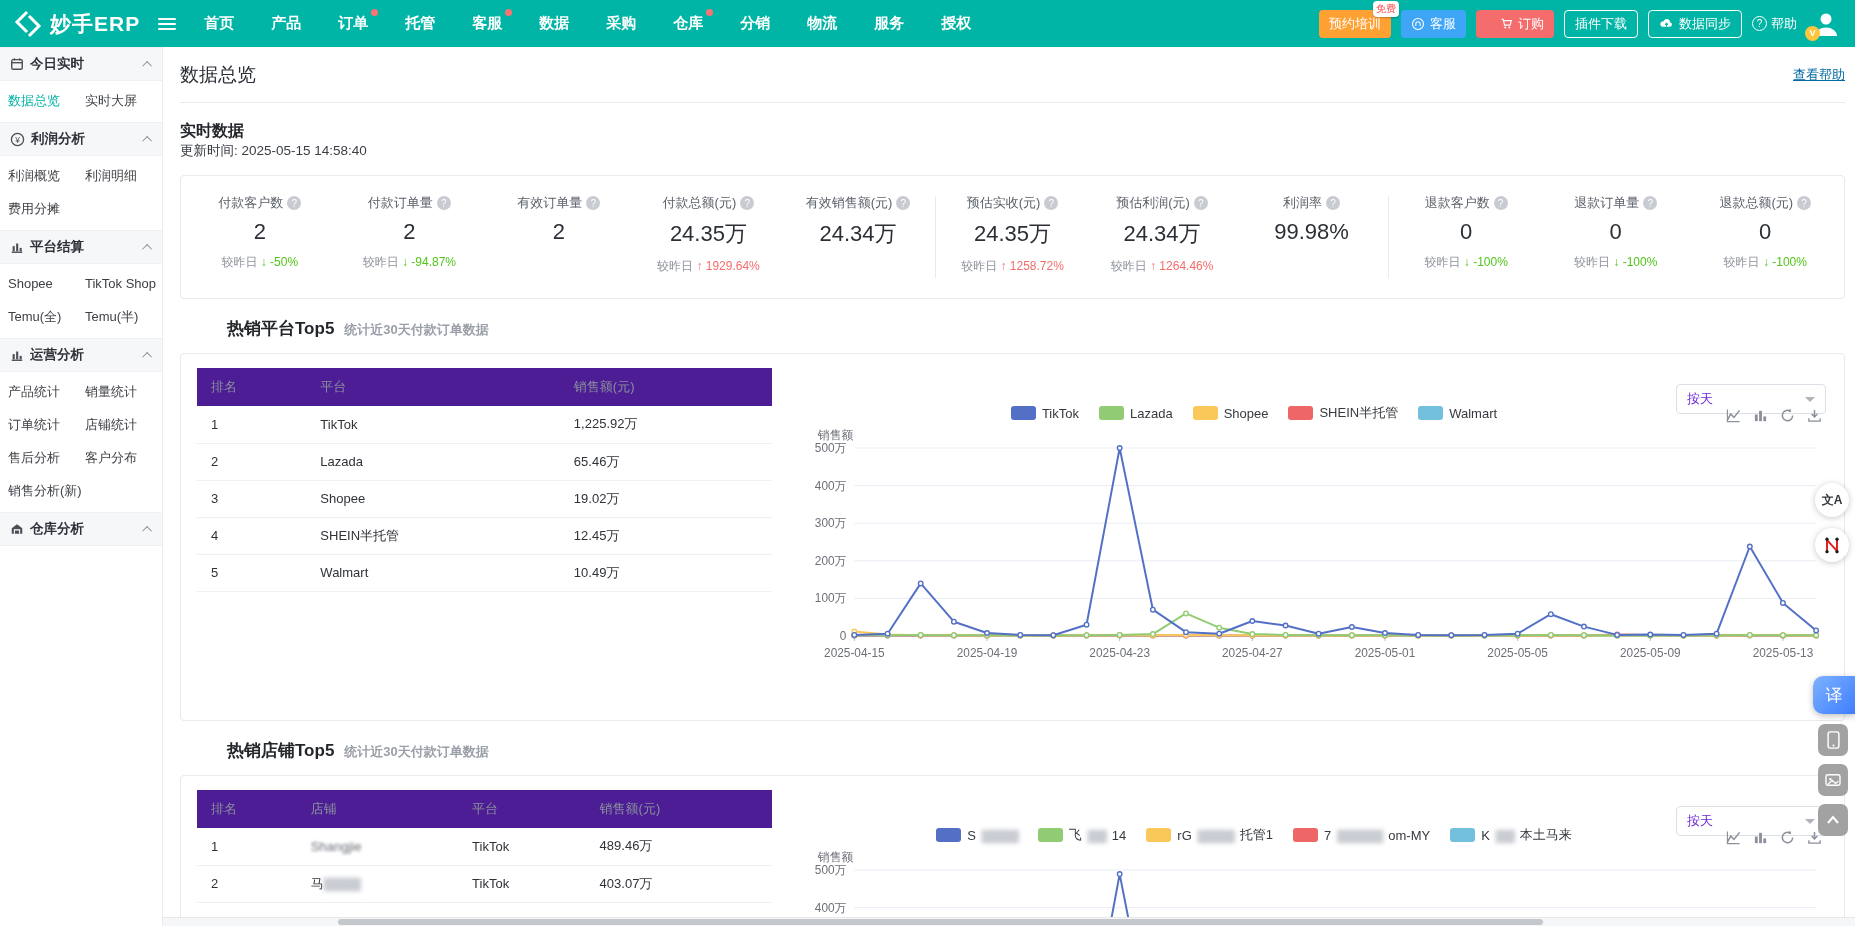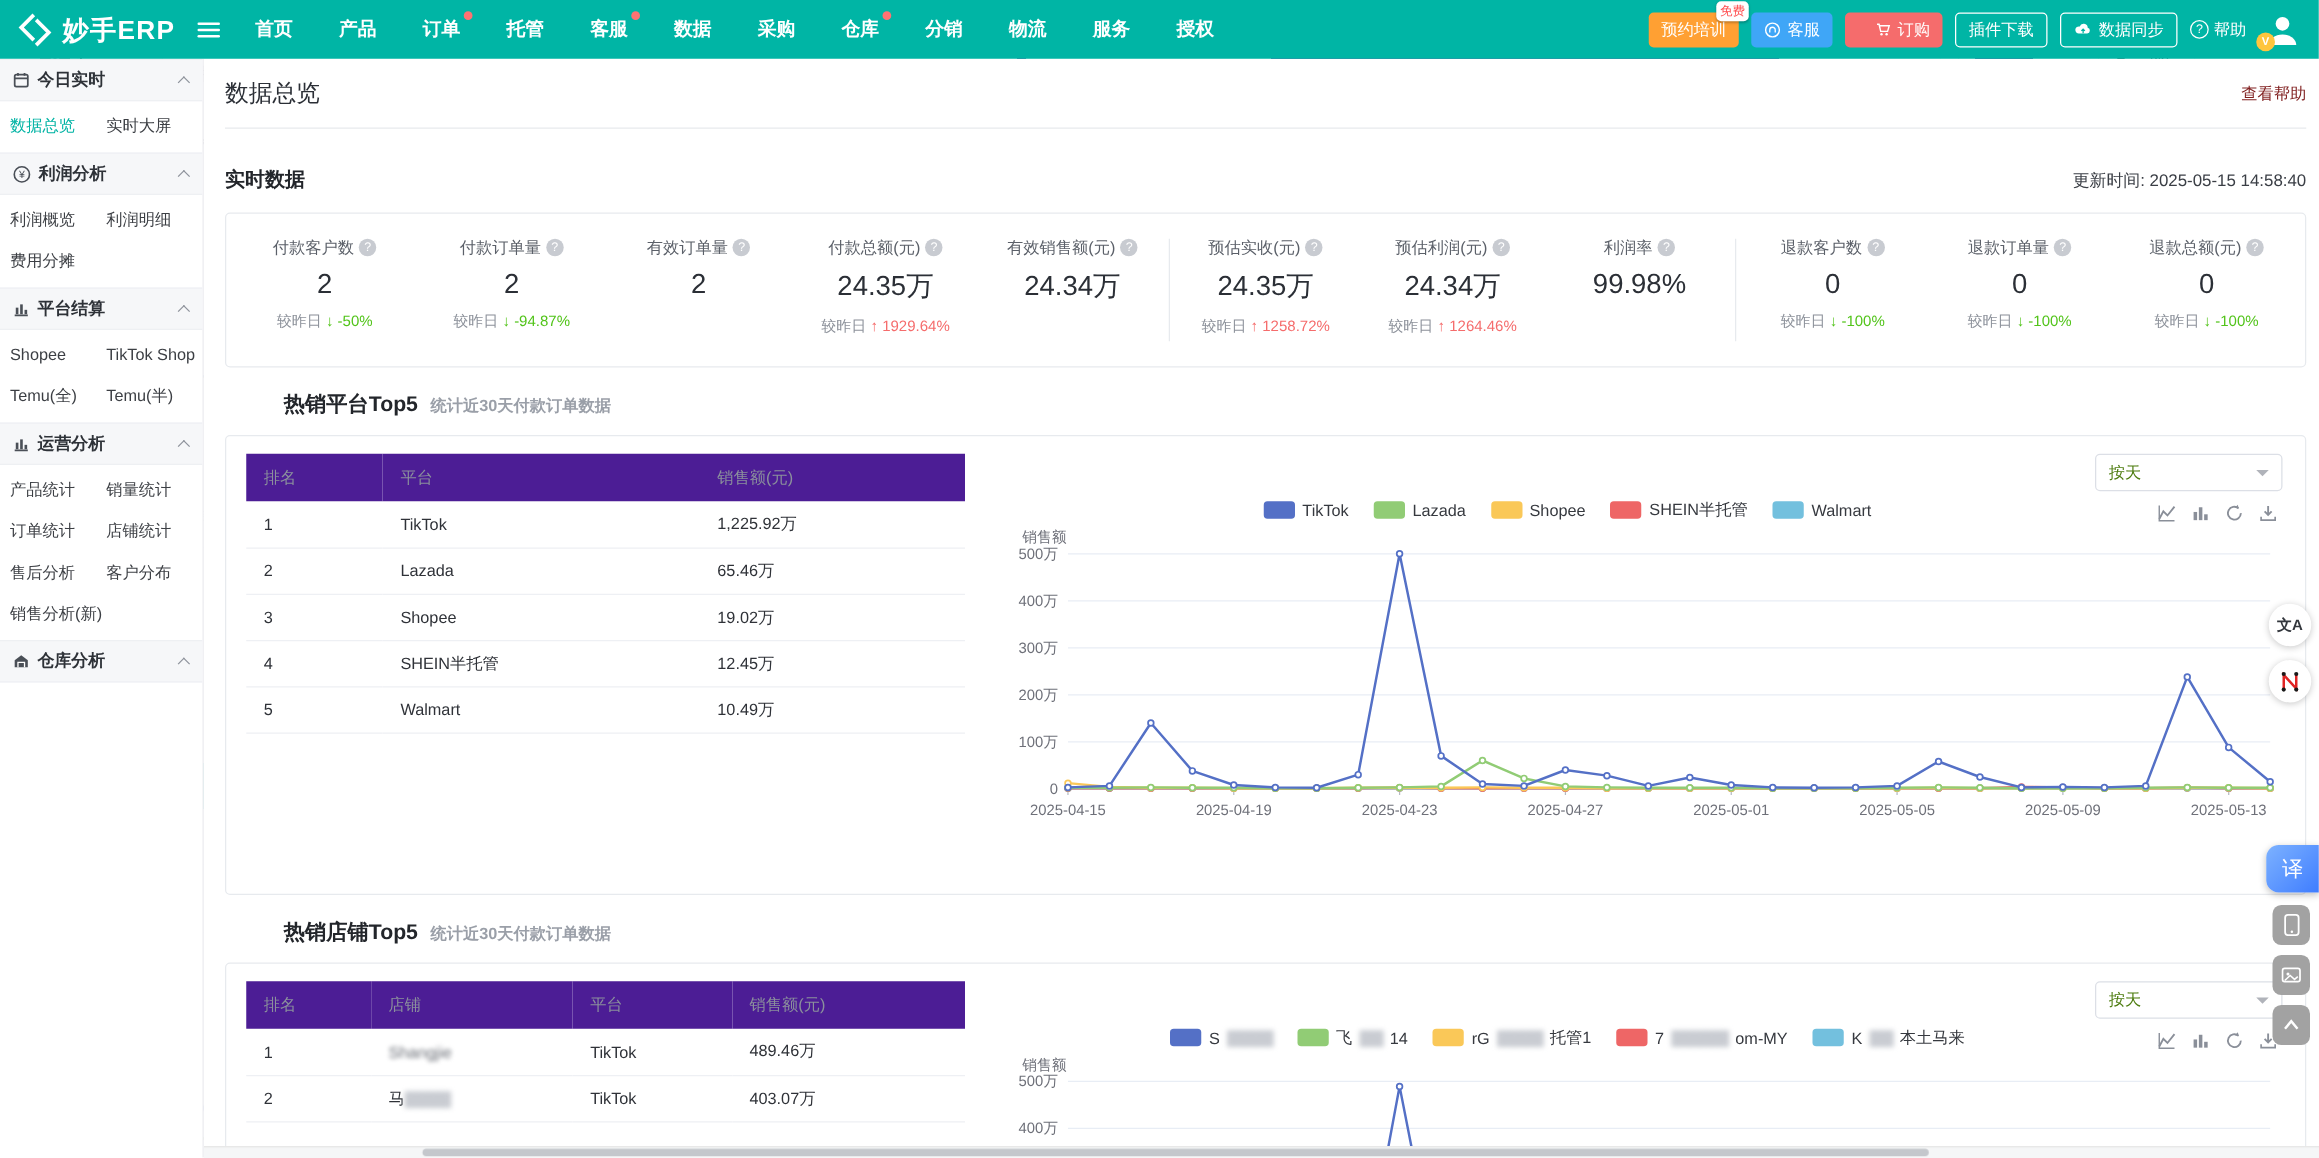--- a/index.html
+++ b/index.html
@@ -44,22 +44,22 @@
   .sb-grid { display:grid; grid-template-columns:1fr 1fr; padding:3px 0 5px 8px; }
   .sb-item { font-size:13px; color:#3c3f44; height:33px; line-height:33px; cursor:pointer; white-space:nowrap; }
   .sb-item.active { color:#00b3a4; }
 
   
   .main { position:fixed; top:47px; left:163px; right:0; bottom:0; background:#fff;
     padding:0 10px 0 17px; overflow:hidden; }
   .page-head { height:56px; display:flex; align-items:center; justify-content:space-between;
     border-bottom:1px solid #e8eaed; }
   .page-title { font-size:19px; color:#2b2f36; }
-  .view-help { font-size:13px; color:#7f1d1d; cursor:pointer; }
-  .rt-row { margin-top:31px; display:flex; align-items:center; justify-content:space-between; }
+  .view-help { font-size:13px; color:#0369a1; cursor:pointer;text-decoration:underline; }
+  .rt-row { margin-top:18px; display:flex; justify-content:space-between;flex-direction:column; }
   .sec-title { font-size:16px; font-weight:700; color:#23262b; }
   .update-time { font-size:13.5px; color:#3a3e45; }
 
   .metrics-card { margin-top:15px; border:1px solid #e7eaee; border-radius:4px; height:124px;
     display:flex; align-items:stretch; padding:12px 4px; }
   .metric { flex:1; text-align:center; padding-top:6px; }
   .m-label { font-size:13px; color:#5b6069; display:flex; justify-content:center; align-items:center; gap:4px; }
   .help-ico { width:14px; height:14px; border-radius:50%; background:#c8cbd1; color:#fff; font-size:10px;
     display:inline-flex; align-items:center; justify-content:center; cursor:pointer; }
   .help-ico::before { content:"?"; }
@@ -76,23 +76,23 @@
   .panel { margin-top:13px; border:1px solid #e7eaee; border-radius:4px; padding:14px 16px;
     display:flex; gap:28px; }
   .panel.h1 { height:368px; }
   .panel.h2 { height:500px; }
   .tbl-zone { width:575px; flex:none; }
   table { width:100%; border-collapse:collapse; }
   th { background:#4c1d95; color:#8b909c; font-weight:400; font-size:13px; height:38px;
     text-align:left; padding-left:14px; }
   td { height:37px; font-size:13px; color:#2f3238; border-bottom:1px solid #eef0f4; padding-left:14px; }
   .chart-zone { flex:1; position:relative; }
-  .range-select { position:absolute; top:0; right:2px; width:150px; height:30px; border:1px solid #dcdfe6;
+  .range-select { position:absolute; top:16px; right:2px; width:150px; height:30px; border:1px solid #dcdfe6;
     border-radius:4px; display:flex; align-items:center; justify-content:space-between;
-    padding:0 10px; font-size:13px; color:#4d7c0f; cursor:pointer; background:#fff; z-index:5; }
+    padding:0 10px; font-size:13px; color:#6d28d9; cursor:pointer; background:#fff; z-index:5; }
   .caret { width:0; height:0; border-left:5px solid transparent; border-right:5px solid transparent;
     border-top:5px solid #b0b3ba; }
   .legend-row { margin-top:36px; display:flex; justify-content:center; align-items:center; gap:20px;
     font-size:13px; color:#36393f; flex-wrap:wrap; padding-right:120px; }
   .lg-item { display:flex; align-items:center; gap:6px; cursor:pointer; }
   .swatch { width:25px; height:14px; border-radius:3px; }
   .toolbox { position:absolute; right:6px; top:40px; display:flex; gap:12px; z-index:5; }
   .tool { cursor:pointer; display:flex; }
   svg.chart { width:100%; height:252px; margin-top:4px; display:block; }
 

